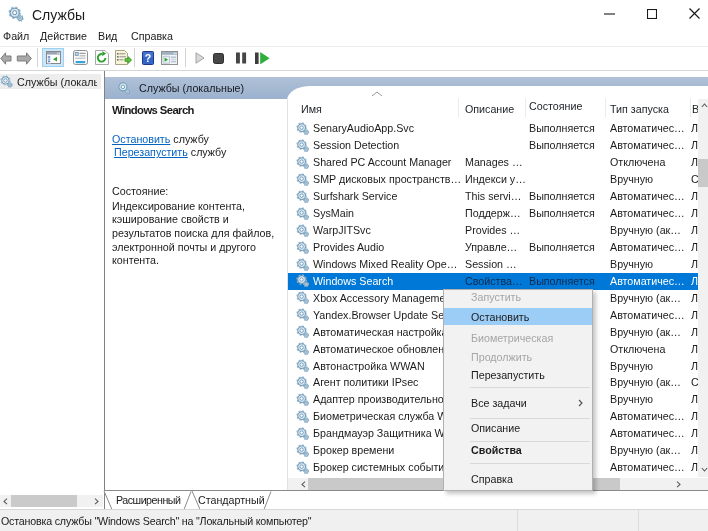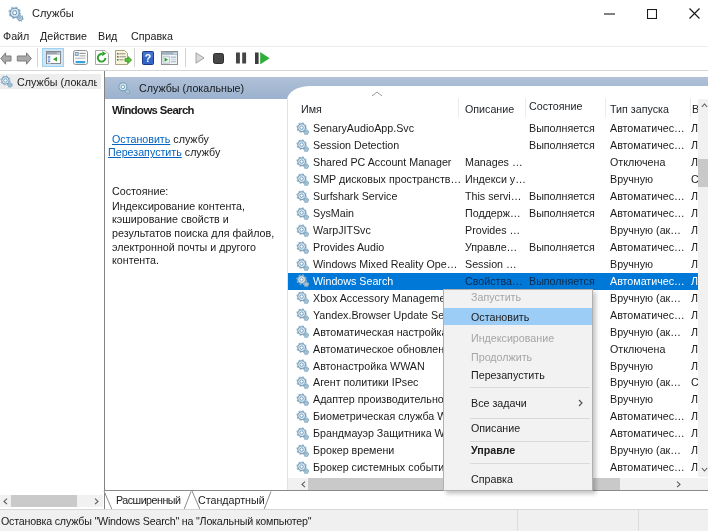--- a/index.html
+++ b/index.html
@@ -21,21 +21,21 @@
  <circle cx="12.2" cy="12.2" r="2.4" fill="#d8e8f3" stroke="#739ab5" stroke-width="1"></circle>
  <circle cx="12.2" cy="12.2" r="0.9" fill="#fff" stroke="#6590ac" stroke-width="0.8"></circle>
  </g>
 </g>
 </defs>
   </svg>
 
 <svg class="a" style="left:8px;top:6px" width="16" height="16" viewBox="0 0 16 16">
     <use href="#gear"></use>
   </svg>
-<div class="a nw" style="left:32px;top:7px;font-size:11px">Службы</div>
+<div class="a nw" style="left:32px;top:7px;font-size:14px">Службы</div>
 <svg class="a" style="left:604px;top:13px" width="11" height="2">
     <path d="M0 1 H11" stroke="#1a1a1a" stroke-width="1.1"></path>
   </svg>
 <svg class="a" style="left:647px;top:9px" width="10" height="10">
     <rect x="0.5" y="0.5" width="9" height="9" fill="none" stroke="#1a1a1a" stroke-width="1.1"></rect>
   </svg>
 <svg class="a" style="left:689px;top:8px" width="11" height="11">
     <path d="M0.5 0.5 L10.5 10.5 M10.5 0.5 L0.5 10.5" stroke="#1a1a1a" stroke-width="1.2"></path>
   </svg>
 <div class="a nw" style="left:3px;top:30px">Файл</div>
@@ -132,21 +132,21 @@
 <div class="a" style="left:11px;top:494.5px;width:66px;height:12.5px;background:#cacaca"></div>
 <div class="a" style="left:105px;top:77px;width:603px;height:22px;background:linear-gradient(#b0c1d7,#9bb1ce)"></div>
 <div class="a" style="left:287px;top:85.5px;width:421px;height:405.5px;background:#fff;border-top-left-radius:24px 14px"></div>
 <div class="a" style="left:287px;top:99px;width:1px;height:392px;background:#e2e2e2"></div>
 <svg class="a" style="left:117px;top:81px" width="14" height="14" viewBox="0 0 16 16">
     <use href="#gear"></use>
   </svg>
 <div class="a nw" style="left:139px;top:81.5px;color:#15191d">Службы (локальные)</div>
 <div class="a nw ln" style="left:112px;top:103px;font-size:11.3px;font-weight:bold;letter-spacing:-0.6px">Windows Search</div>
 <div class="a nw ln" style="left:112px;top:131.5px"><span style="color:#0563c1;text-decoration:underline">Остановить</span> службу</div>
-<div class="a nw ln" style="left:108px;top:145px"><span style="color:#0563c1;text-decoration:underline">Перезапустить</span> службу</div>
+<div class="a nw ln" style="left:114px;top:145px"><span style="color:#0563c1;text-decoration:underline">Перезапустить</span> службу</div>
 <div class="a nw ln" style="left:112px;top:183.5px">Состояние:</div>
 <div class="a nw ln" style="left:112px;top:198.7px">Индексирование контента,</div>
 <div class="a nw ln" style="left:112px;top:212.35px">кэширование свойств и</div>
 <div class="a nw ln" style="left:112px;top:226.0px">результатов поиска для файлов,</div>
 <div class="a nw ln" style="left:112px;top:239.64999999999998px">электронной почты и другого</div>
 <div class="a nw ln" style="left:112px;top:253.29999999999998px">контента.</div>
 <svg class="a" style="left:371px;top:91px" width="12" height="6">
     <path d="M1 5 L6 1 L11 5" fill="none" stroke="#9a9a9a" stroke-width="1"></path>
   </svg>
 <div class="a" style="left:458px;top:98px;width:1px;height:19px;background:#ebebeb"></div>
@@ -324,25 +324,25 @@
 <div class="a nw" style="left:116px;top:494px;letter-spacing:-0.5px">Расширенный</div>
 <div class="a nw" style="left:198px;top:494px">Стандартный</div>
 <div class="a" style="left:0;top:509px;width:708px;height:22px;background:#f0f0f0;border-top:1px solid #d7d7d7"></div>
 <div class="a" style="left:517px;top:510px;width:1px;height:21px;background:#dcdcdc"></div>
 <div class="a" style="left:638px;top:510px;width:1px;height:21px;background:#dcdcdc"></div>
 <div class="a nw" style="left:1px;top:515px;letter-spacing:-0.2px">Остановка службы "Windows Search" на "Локальный компьютер"</div>
 <div class="a" style="left:443px;top:288.5px;width:150px;height:202.5px;background:#f2f2f2;border:1px solid #b0b0b0;box-shadow:3px 3px 4px rgba(0,0,0,0.22)"></div>
 <div class="a" style="left:444px;top:308.3px;width:148px;height:17.2px;background:#9bcdf7"></div>
 <div class="a nw ln grey" style="left:471px;top:290.4px">Запустить</div>
 <div class="a nw ln " style="left:471px;top:309.9px">Остановить</div>
-<div class="a nw ln grey" style="left:471px;top:331.0px">Индексирование</div>
+<div class="a nw ln grey" style="left:471px;top:331.0px">Биометрическая</div>
 <div class="a nw ln grey" style="left:471px;top:350.1px">Продолжить</div>
 <div class="a nw ln " style="left:471px;top:368.3px">Перезапустить</div>
 <div class="a nw ln " style="left:471px;top:395.7px">Все задачи</div>
 <div class="a nw ln " style="left:471px;top:420.6px">Описание</div>
-<div class="a nw ln " style="left:471px;top:443.4px;font-weight:bold">Управле</div>
+<div class="a nw ln " style="left:471px;top:443.4px;font-weight:bold">Свойства</div>
 <div class="a nw ln " style="left:471px;top:471.6px">Справка</div>
 <div class="a" style="left:470px;top:387.0px;width:120px;height:1px;background:#d9d9d9"></div>
 <div class="a" style="left:470px;top:417.6px;width:120px;height:1px;background:#d9d9d9"></div>
 <div class="a" style="left:470px;top:440.9px;width:120px;height:1px;background:#d9d9d9"></div>
 <div class="a" style="left:470px;top:463.2px;width:120px;height:1px;background:#d9d9d9"></div>
 <svg class="a" style="left:578px;top:399px" width="5" height="8">
     <path d="M1 1 L4 4 L1 7" fill="none" stroke="#4d4d4d" stroke-width="1.1"></path>
   </svg>
 </body></html>

